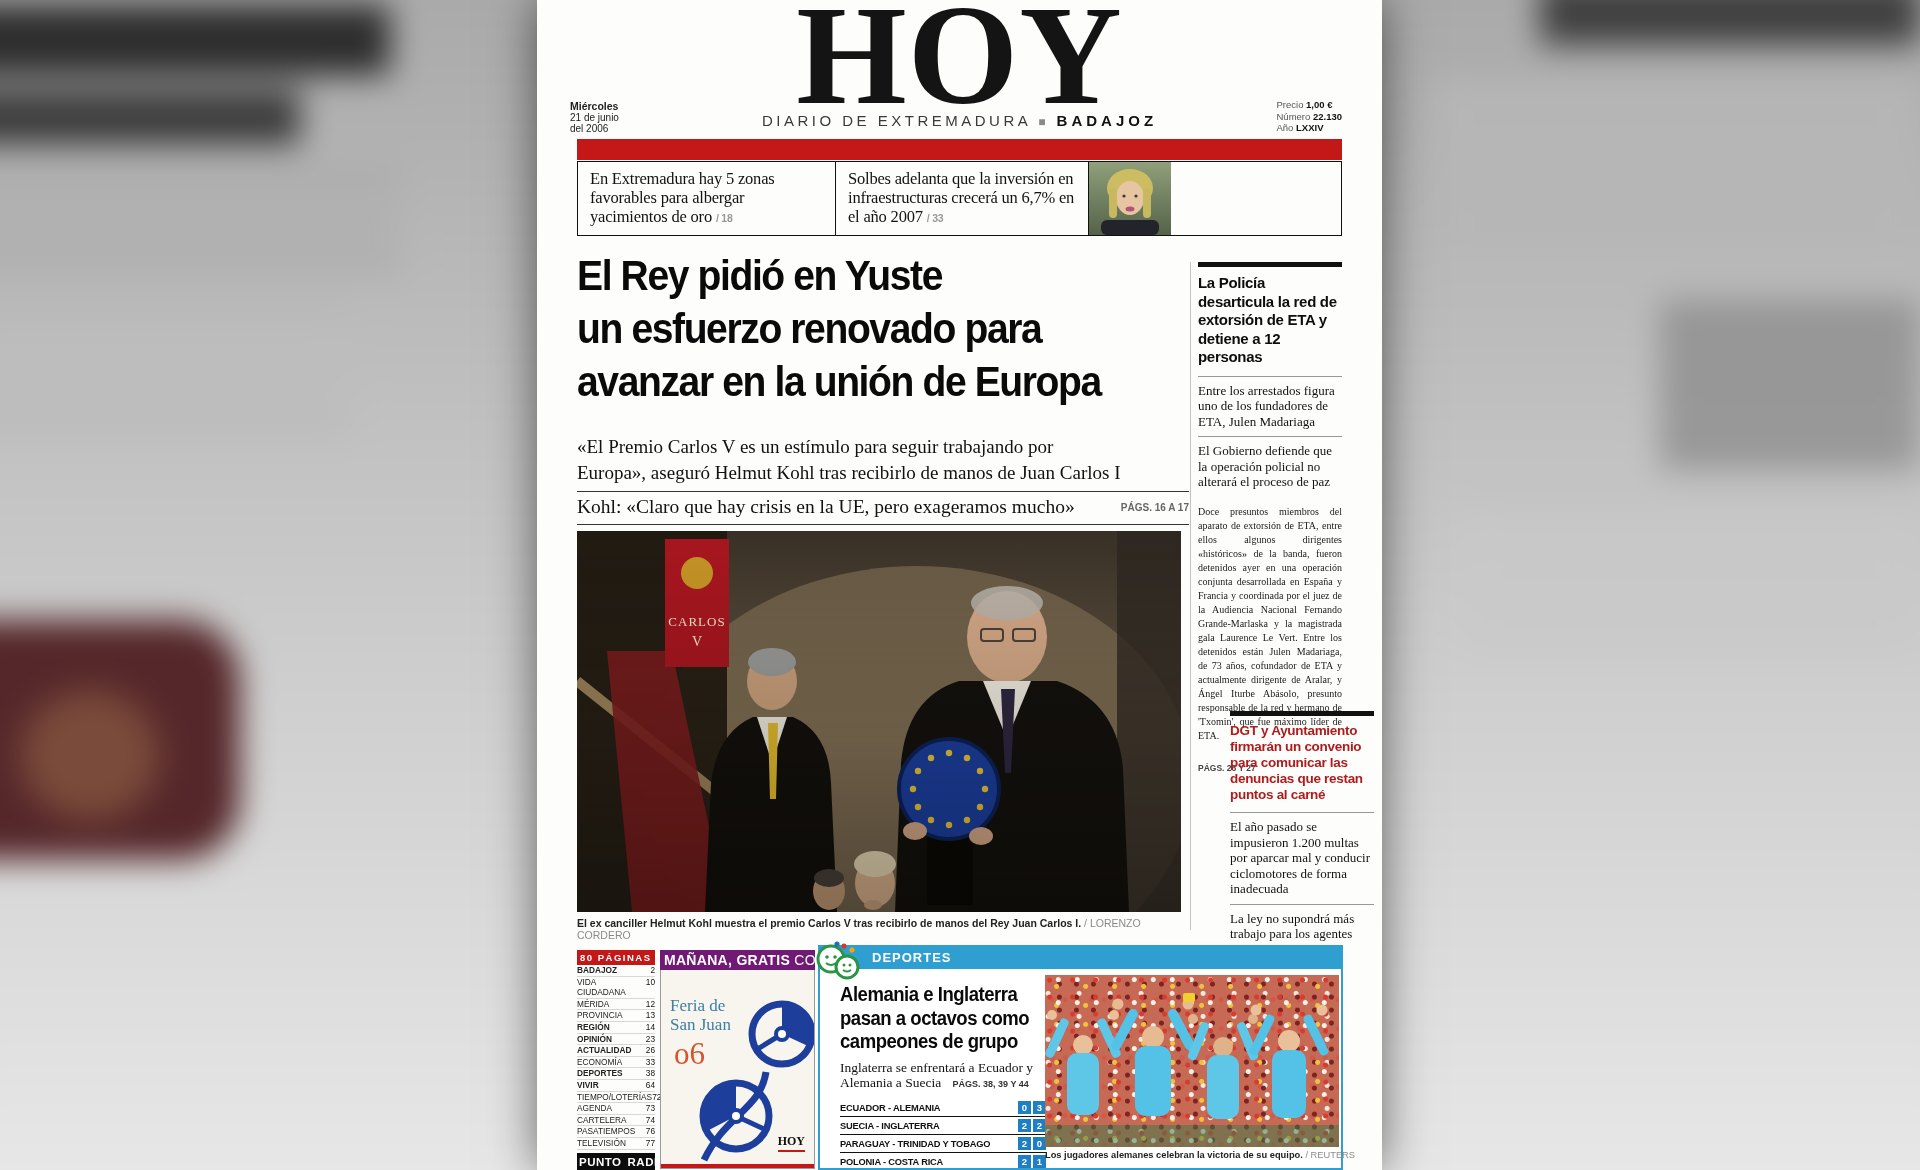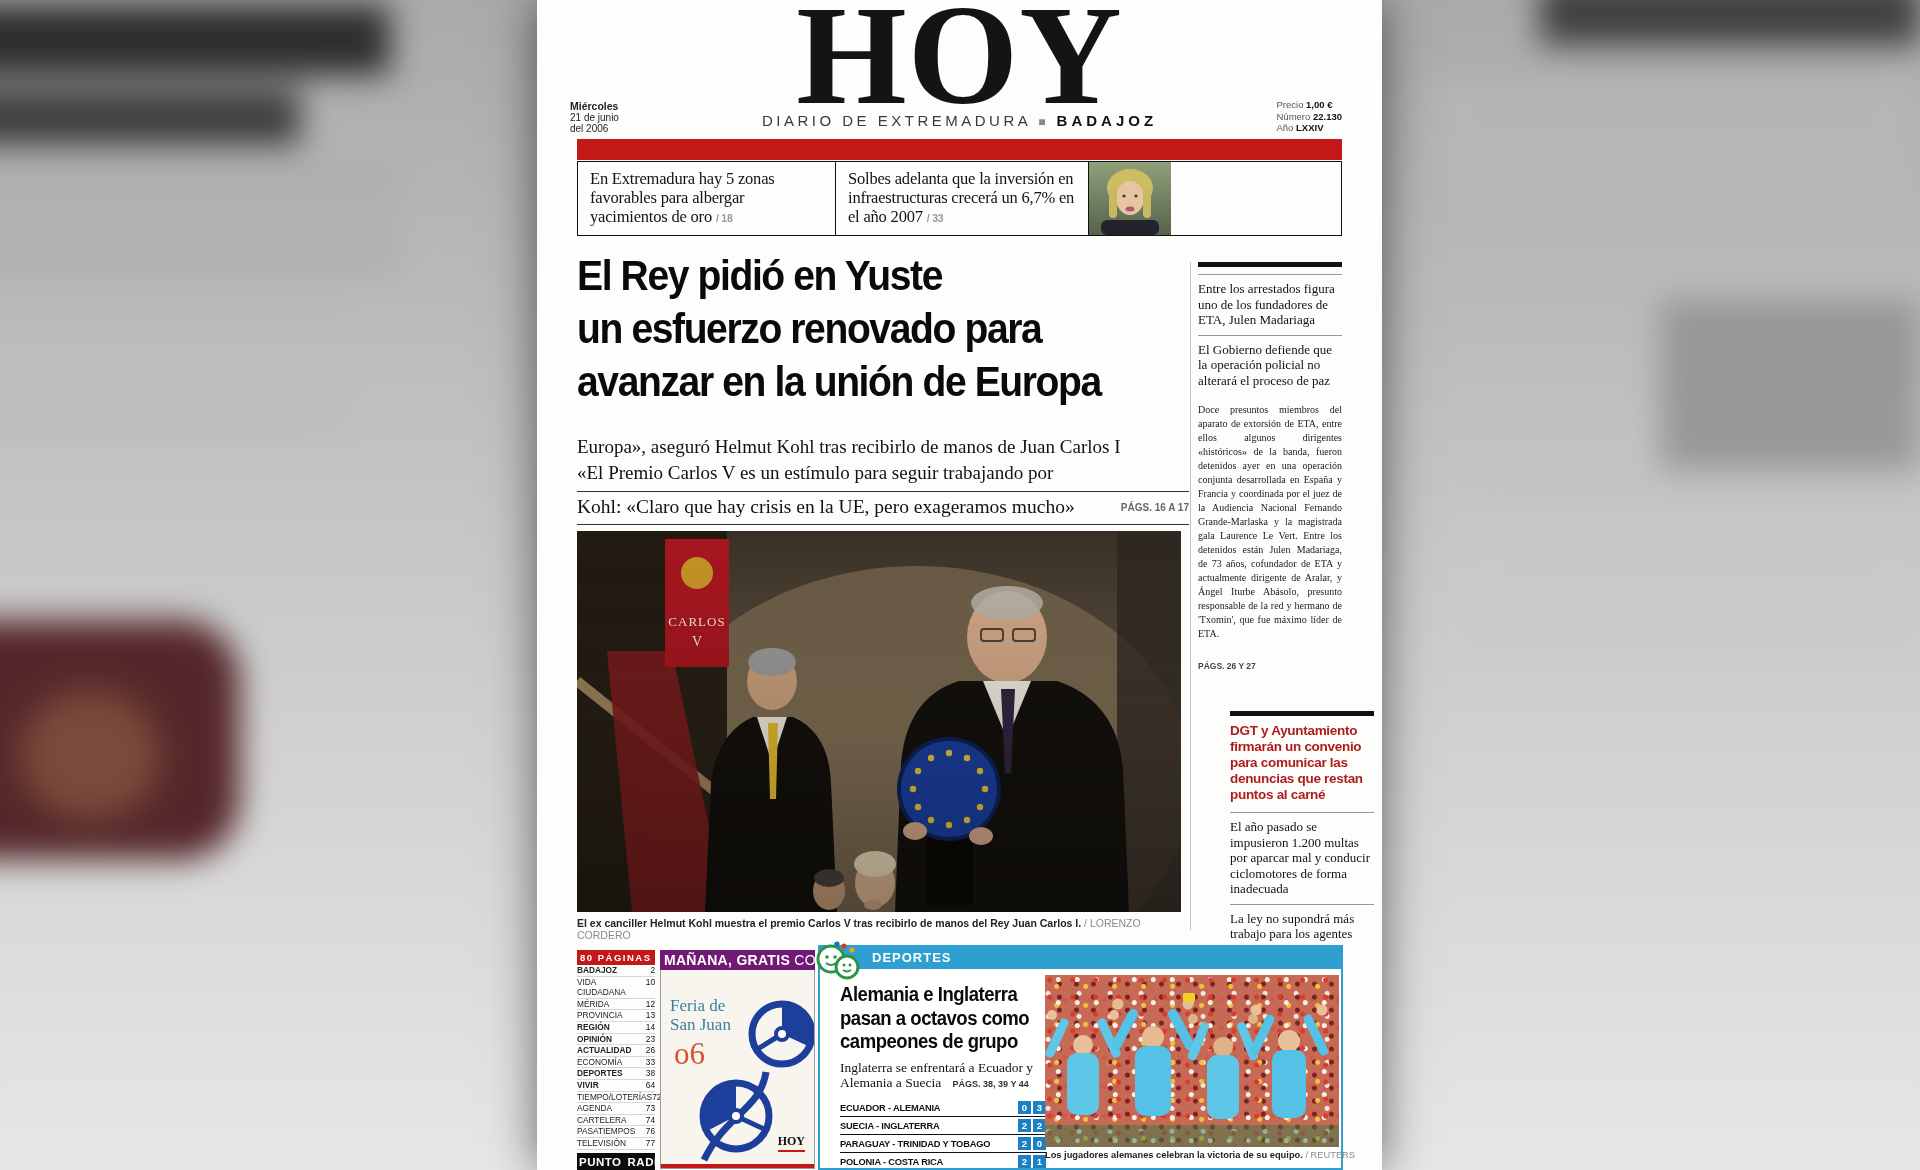--- a/index.html
+++ b/index.html
@@ -191,22 +191,22 @@
     </div>
   </div>
 
   <div class="headline">
     <div>El Rey pidió en Yuste</div>
     <div>un esfuerzo renovado para</div>
     <div>avanzar en la unión de Europa</div>
   </div>
 
   <div class="subhead">
+    <div class="line">«El Premio Carlos V es un estímulo para seguir trabajando por</div>
     <div class="line">Europa», aseguró Helmut Kohl tras recibirlo de manos de Juan Carlos I</div>
-    <div class="line">«El Premio Carlos V es un estímulo para seguir trabajando por</div>
   </div>
   <div class="rule r1"></div>
 
   <div class="deck">
     <span>Kohl: «Claro que hay crisis en la UE, pero exageramos mucho»</span>
     <span class="pages">PÁGS. 16 A 17</span>
   </div>
   <div class="rule r2"></div>
 
   <div class="main-photo">
@@ -287,20 +287,21 @@
   </div>
   <div class="main-caption">
     <span>El ex canciller Helmut Kohl muestra el premio Carlos V tras recibirlo de manos del Rey Juan Carlos I.</span>
     <span class="credit">/ LORENZO CORDERO</span>
   </div>
 
   <div class="vrule"></div>
 
   <div class="rcol">
     <div class="bar"></div>
+    <h2>La Policía desarticula la red de extorsión de ETA y detiene a 12 personas</h2>
     <div class="bullet">Entre los arrestados figura uno de los fundadores de ETA, Julen Madariaga</div>
     <div class="bullet">El Gobierno defiende que la operación policial no alterará el proceso de paz</div>
     <div class="body">
       <span>Doce presuntos miembros del aparato de extorsión de ETA, entre ellos algunos dirigentes «históricos» de la banda, fueron detenidos ayer en una operación conjunta desarrollada en España y Francia y coordinada por el juez de la Audiencia Nacional Fernando Grande-Marlaska y la magistrada gala Laurence Le Vert. Entre los detenidos están Julen Madariaga, de 73 años, cofundador de ETA y actualmente dirigente de Aralar, y Ángel Iturbe Abásolo, presunto responsable de la red y hermano de 'Txomin', que fue máximo líder de ETA.</span>
       <span class="pgs">PÁGS. 26 Y 27</span>
     </div>
   </div>
 
   <div class="rcol rcol2">
     <div class="bar"></div>

